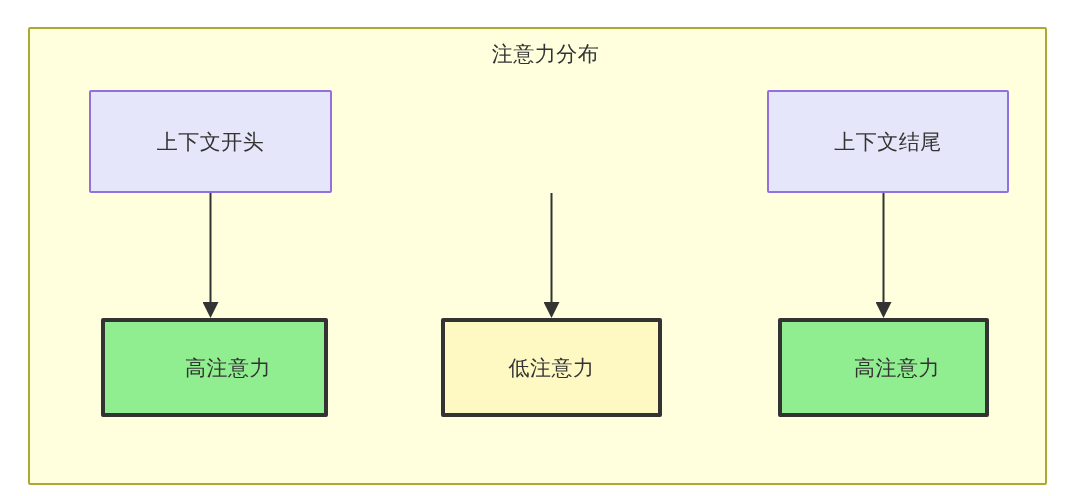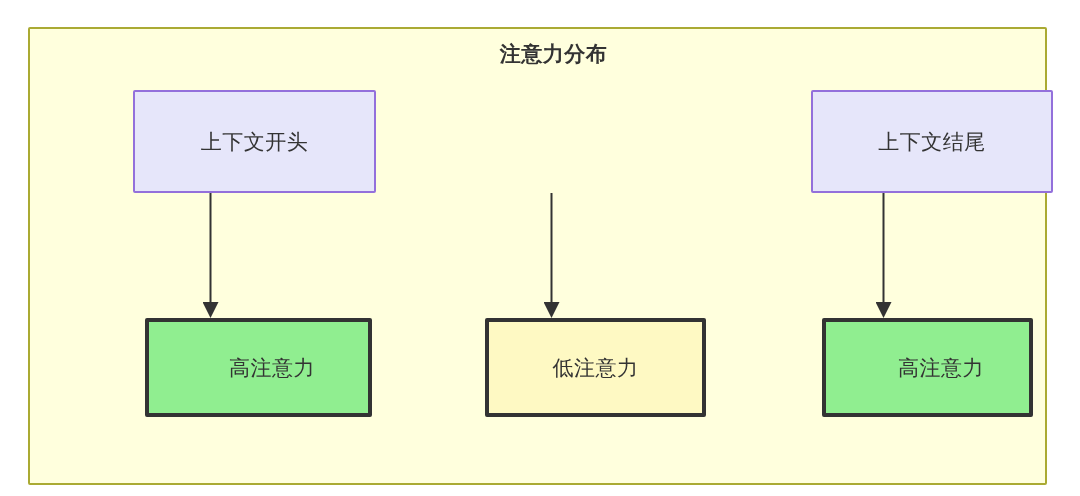--- a/index.html
+++ b/index.html
@@ -29,44 +29,42 @@
     width: 1019px;
     height: 458px;
     box-sizing: border-box;
     background: #ffffdd;
     border: 2px solid #aaaa33;
     border-radius: 2px;
   }
 
   .subgraph-title {
     position: absolute;
-    left: 16px;
+    left: 8px;
     top: 12px;
     width: 100%;
     text-align: center;
     font-size: 21px;
     line-height: 26px;
     color: #333333;
     letter-spacing: 0.5px;
-    font-weight: bold;
   }
 
   
   .node {
     position: absolute;
     box-sizing: border-box;
     display: flex;
     align-items: center;
     justify-content: center;
     text-align: center;
     color: #333333;
     font-size: 21px;
     line-height: 26px;
     letter-spacing: 0.5px;
-    margin-left: 44px;
   }
 
   .node.ctx {
     background: #e6e6fa;
     border: 2px solid #9370db;
     border-radius: 2px;
   }
 
   .node.attn {
     border: 4px solid #333333;

